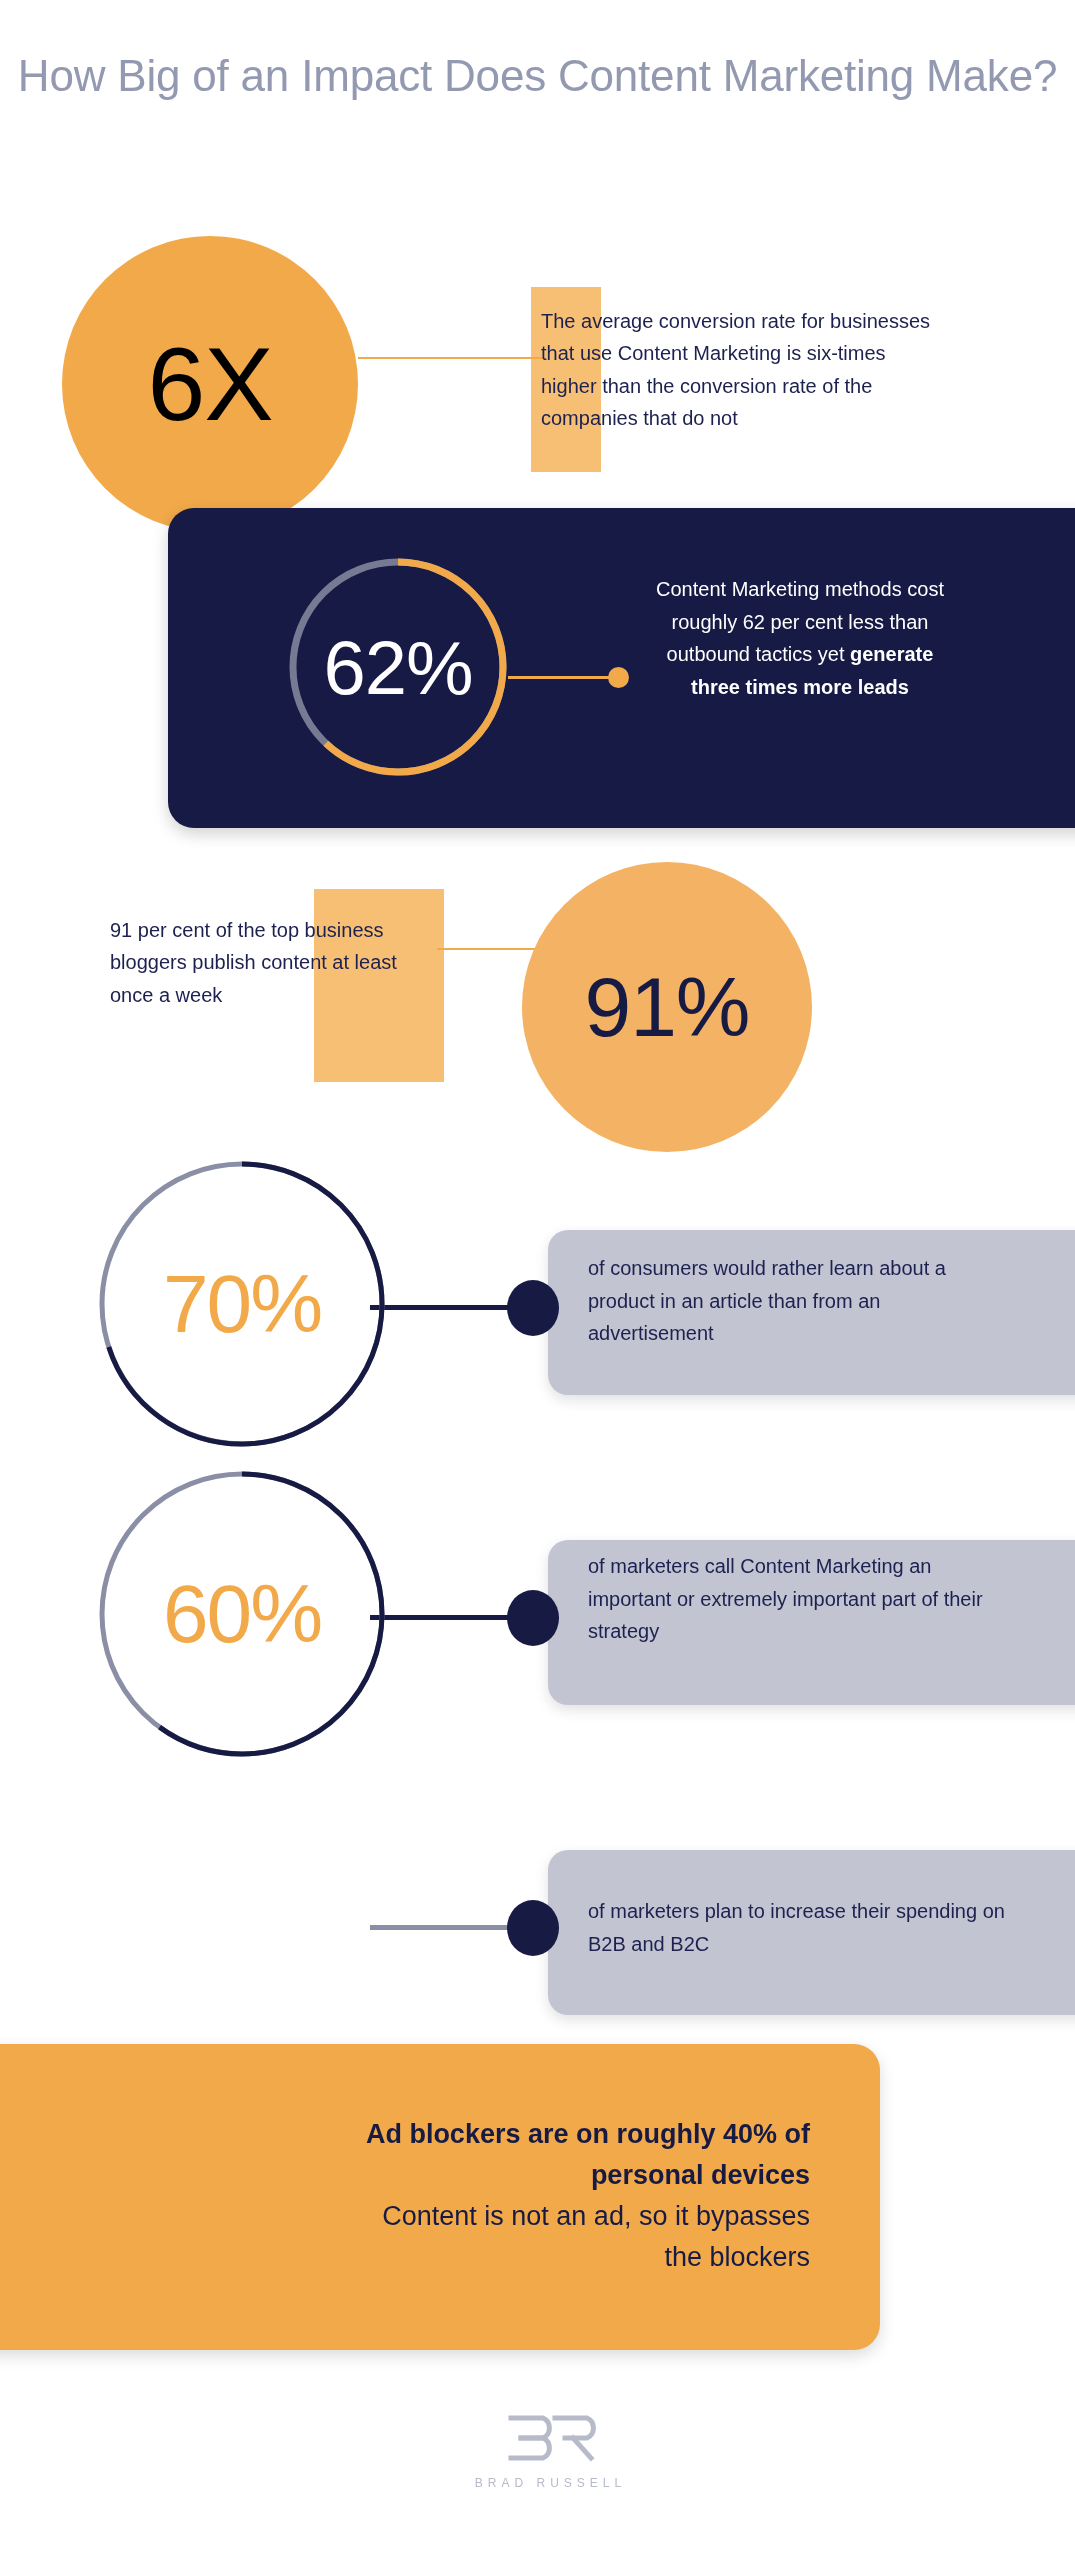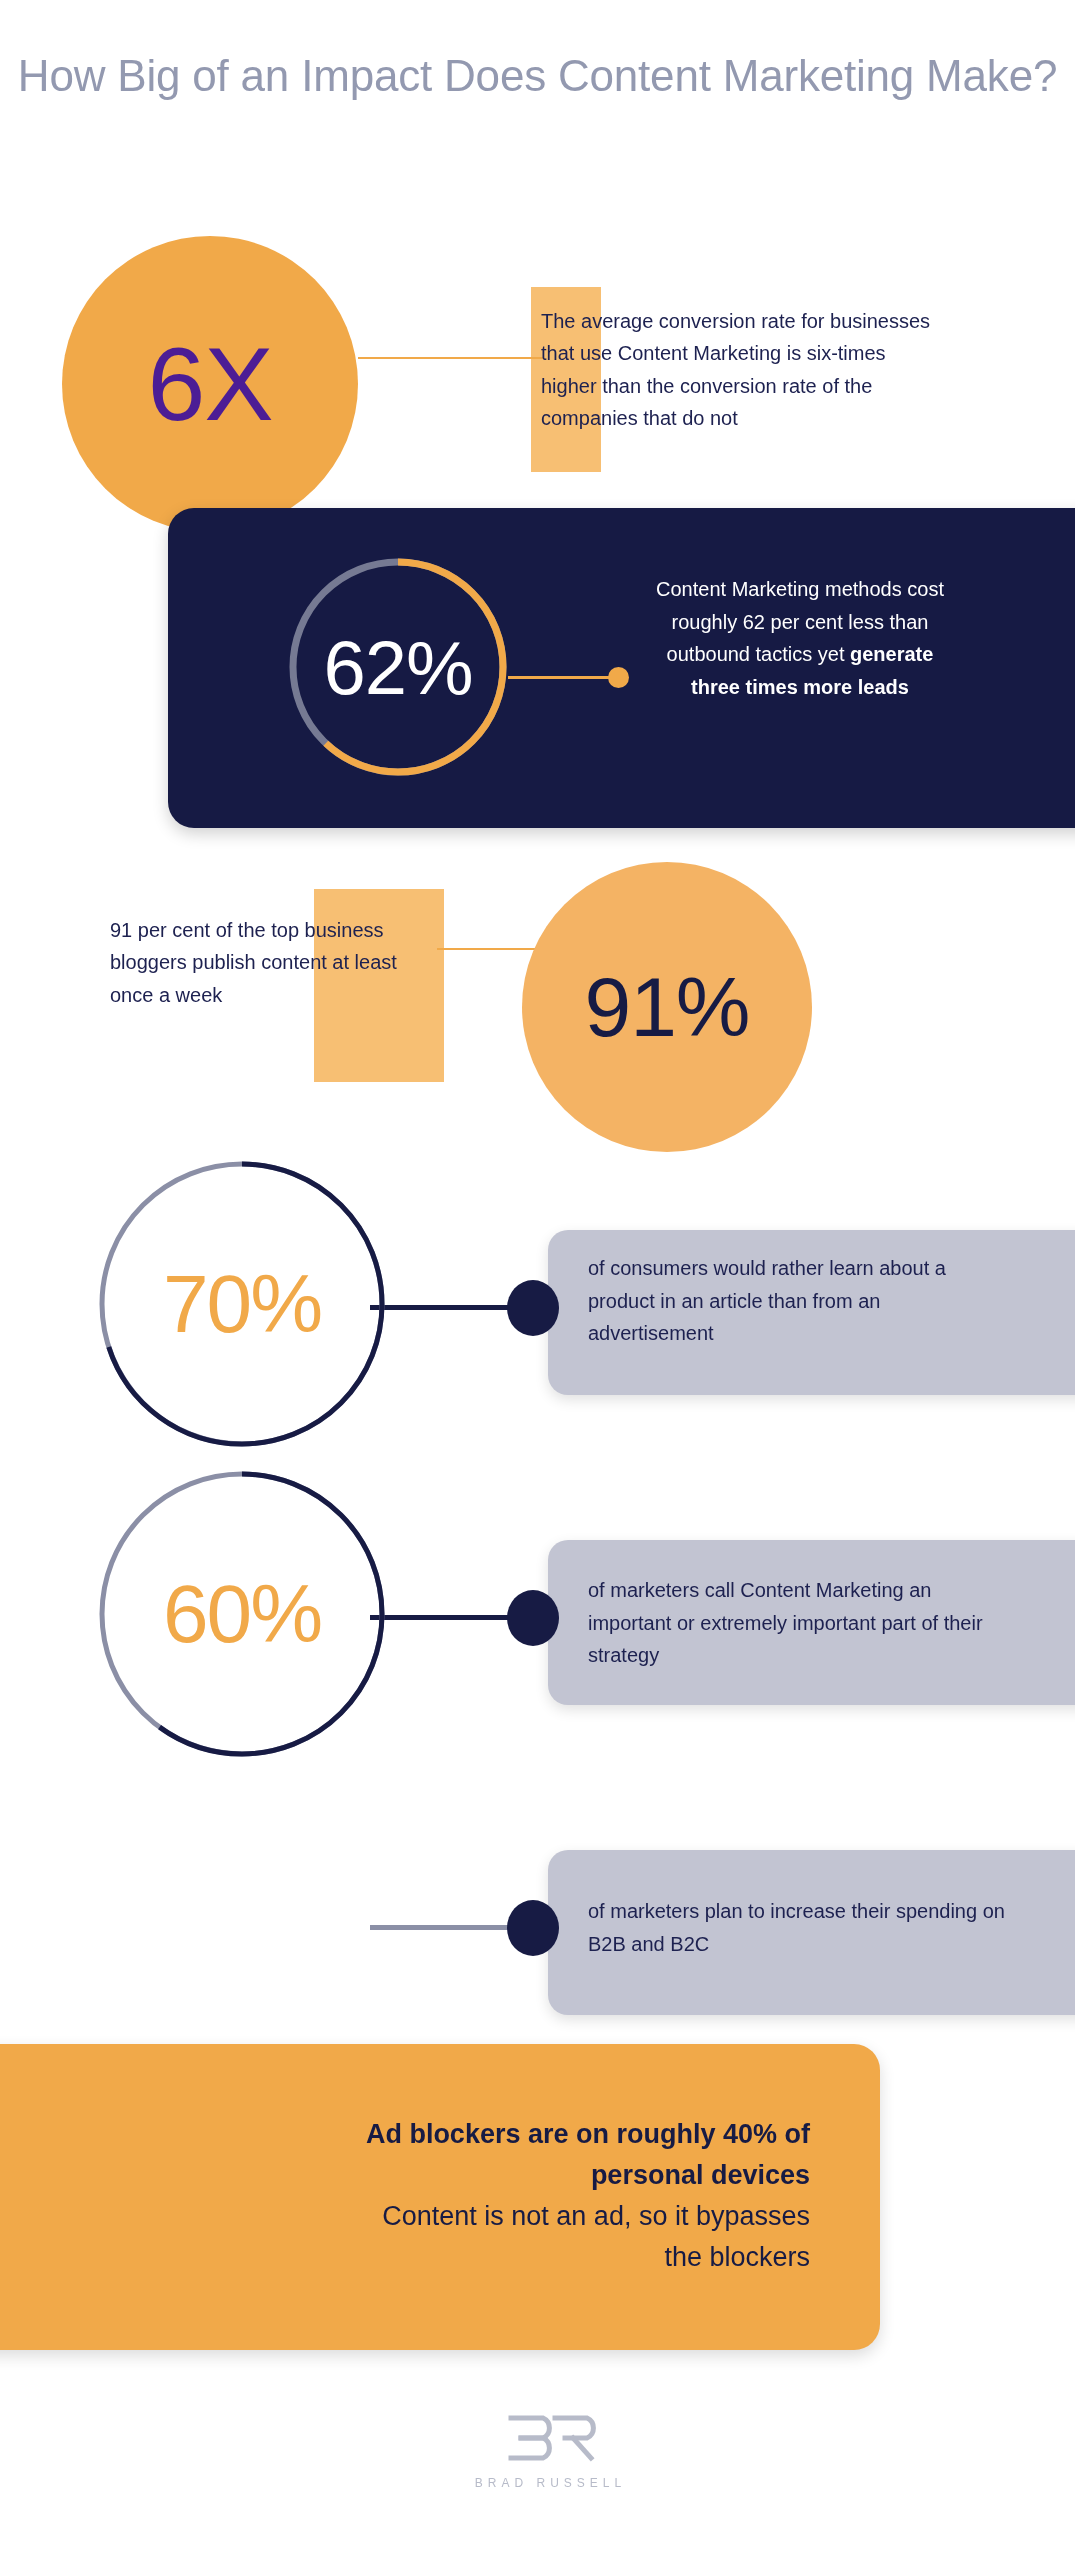--- a/index.html
+++ b/index.html
@@ -36,21 +36,21 @@
     position: absolute;
     left: 62px; top: 236px;
     width: 296px; height: 296px;
     border-radius: 50%;
     background: #f1a949;
     display: flex; align-items: center; justify-content: center;
     z-index: 3;
   }
   .circle-6x .num {
     font-size: 104px;
-    color: #4c1d95;
+    color: #000000;
     font-weight: 400;
     letter-spacing: -1px;
     line-height: 1;
   }
   .tag-6x {
     position: absolute;
     left: 531px; top: 287px;
     width: 70px; height: 185px;
     background: #f7bf73;
     z-index: 1;
@@ -297,21 +297,21 @@
     <div class="infobox" style="top:70px;height:165px;"></div>
     <div class="connector" style="top:145px;background:#171b44;"></div>
     <div class="knob" style="top:120px;"></div>
     <div class="ring" style="top:0;">
       <svg width="288" height="288" viewBox="0 0 288 288" style="position:absolute;inset:0;">
         <circle cx="144" cy="144" r="140" fill="none" stroke="#8b8fa6" stroke-width="5"></circle>
         <circle cx="144" cy="144" r="140" fill="none" stroke="#171b44" stroke-width="5" stroke-dasharray="527.8 351.9" transform="rotate(-90 144 144)"></circle>
       </svg>
       <span class="label">60%</span>
     </div>
-    <div class="infotext" style="top:104px;">of marketers call Content Marketing an important or extremely important part of their strategy</div>
+    <div class="infotext" style="top:80px;">of marketers call Content Marketing an important or extremely important part of their strategy</div>
   </div>
 
   <div class="row" style="top:1780px;height:300px;">
     <div class="infobox" style="top:70px;height:165px;"></div>
     <div class="connector" style="top:145px;background:#8b8fa6;"></div>
     <div class="knob" style="top:120px;"></div>
     <div class="infotext" style="top:115px;">of marketers plan to increase their spending on B2B and B2C</div>
   </div>
 
   <div class="panel-orange">

